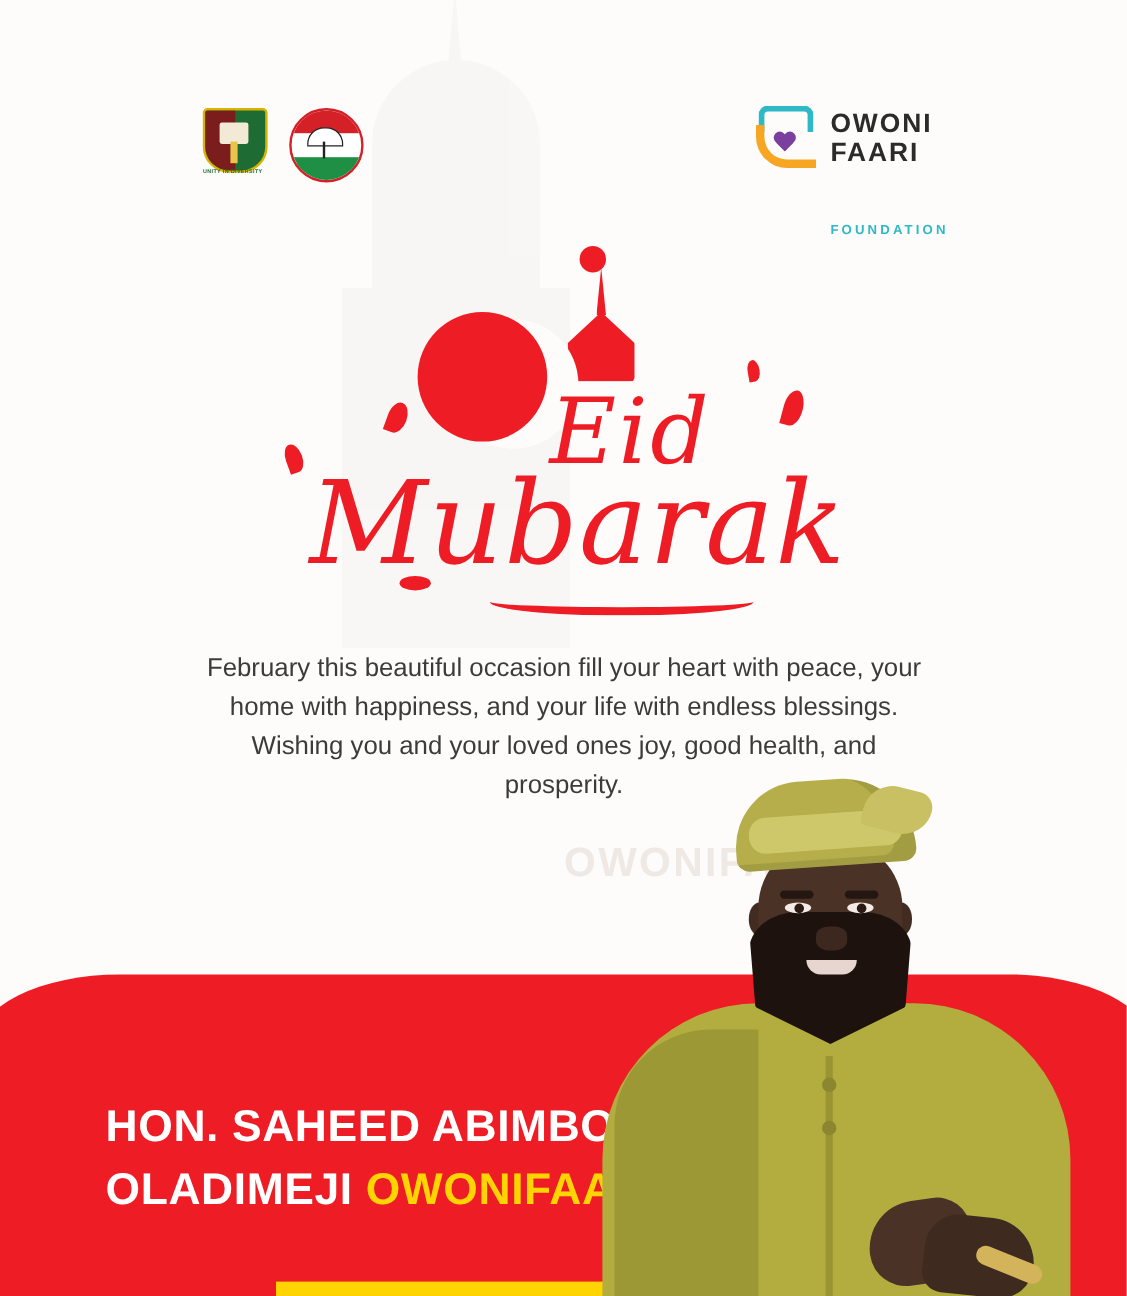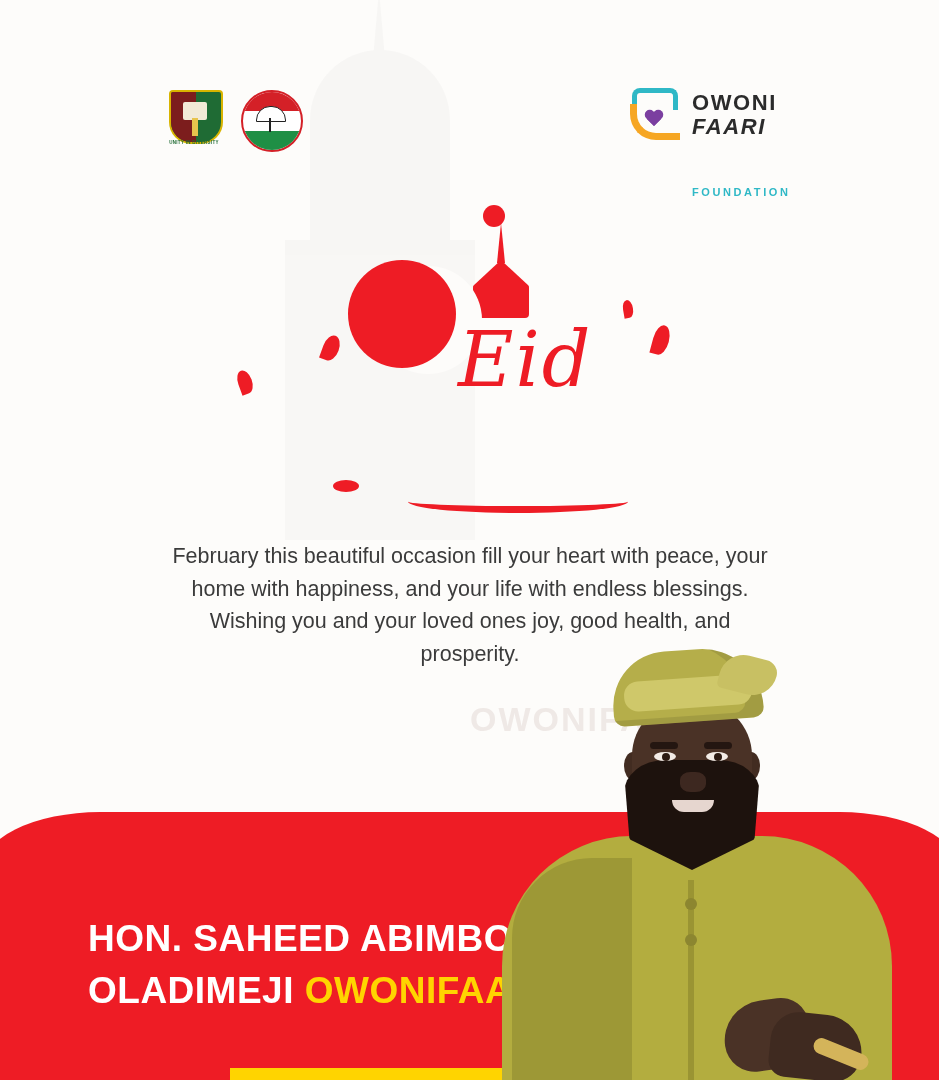--- a/index.html
+++ b/index.html
@@ -222,21 +222,21 @@
   .foundation-logo .name1,
   .foundation-logo .name2 {
     position: absolute;
     left: 62px;
     font-size: 22px;
     font-weight: bold;
     letter-spacing: 1.6px;
     color: #2b2b2b;
   }
   .foundation-logo .name1 { top: 8px; }
-  .foundation-logo .name2 { top: 32px; font-style: italic; }
+  .foundation-logo .name2 { top: 32px; }
   .foundation-logo .sub {
     position: absolute;
     left: 62px;
     top: 58px;
     font-size: 11px;
     letter-spacing: 2.6px;
     color: #2fb8c6;
     font-weight: bold;
     margin-top: 46px;
   }
@@ -610,20 +610,21 @@
     <div class="mini-moon"></div>
     <div class="dome-spire"></div>
     <div class="dome-sm"></div>
     <div class="crescent-big"></div>
     <div class="flourish f1"></div>
     <div class="flourish f2"></div>
     <div class="flourish f3"></div>
     <div class="flourish f4"></div>
     <div class="flourish f5"></div>
     <div class="eid-word">Eid</div>
+    <div class="mubarak-word">Mubarak</div>
     <div class="eid-underline"></div>
   </div>
 
   <div class="message">February this beautiful occasion fill your heart with peace, your home with happiness, and your life with endless blessings. Wishing you and your loved ones joy, good health, and prosperity.</div>
 
   <div class="red-banner">
     <div class="yellow-strip"></div>
   </div>
 
   <div class="name-line1">HON. SAHEED ABIMBOLA</div>

